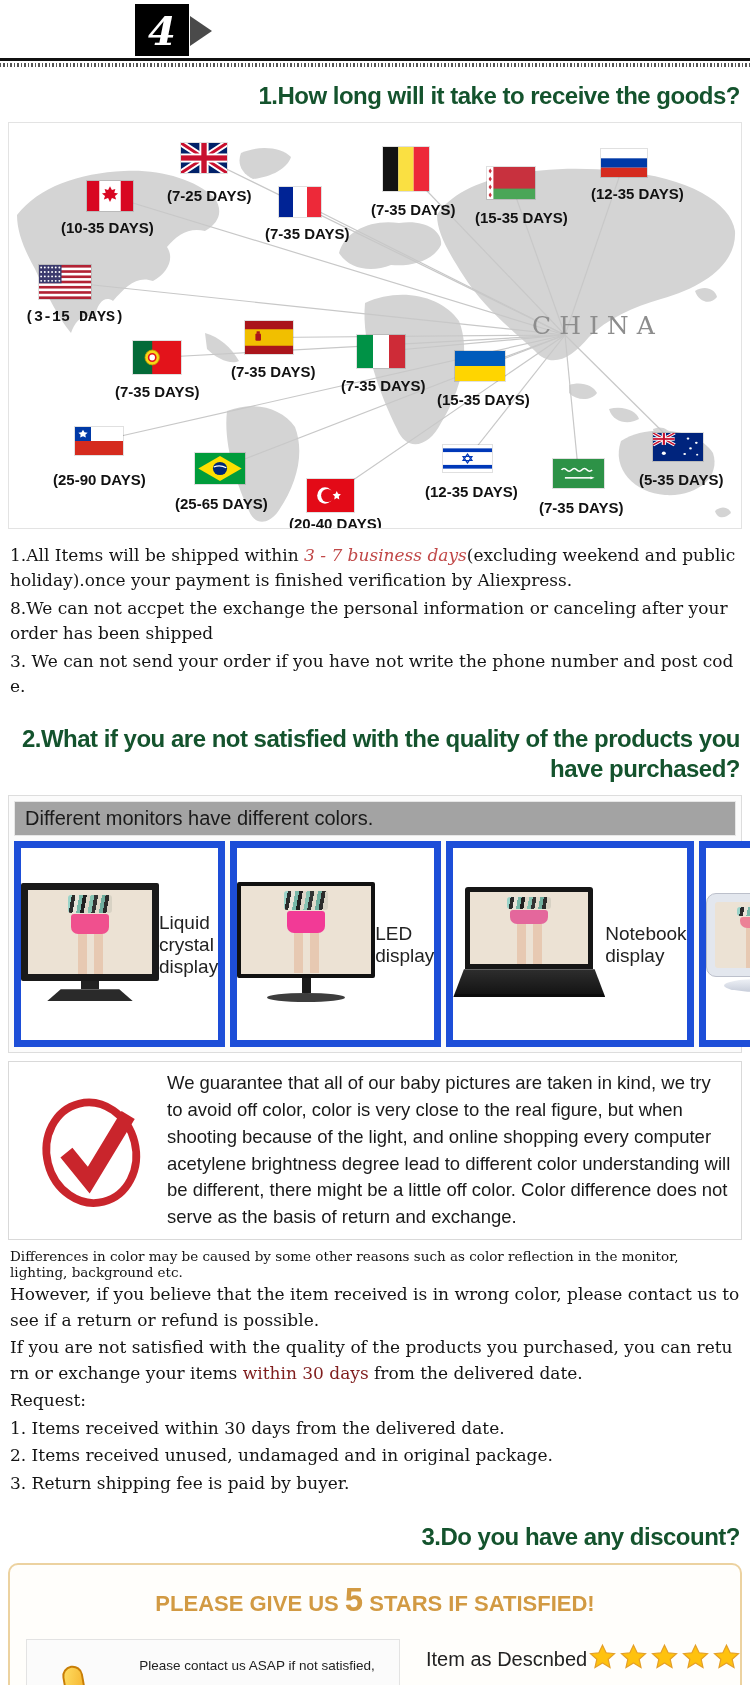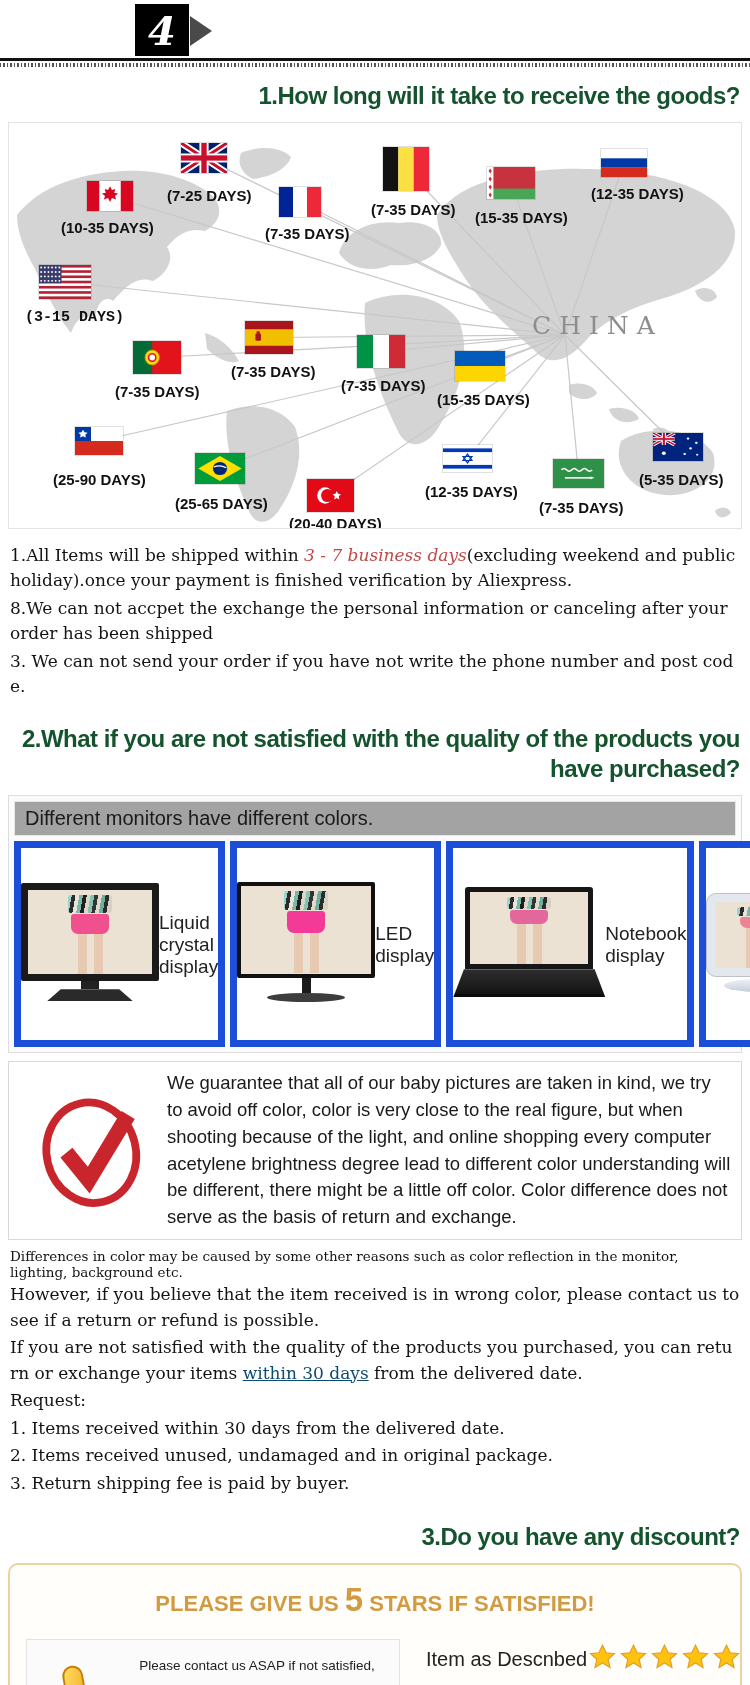--- a/index.html
+++ b/index.html
@@ -17,21 +17,21 @@
   .hdr-dots{height:4px;margin-top:2px;
             background:repeating-linear-gradient(90deg,#555 0 1.5px,transparent 1.5px 3.5px);}
 
   
   .qhead{font-family:"Liberation Sans",sans-serif;font-weight:bold;font-size:24px;
          letter-spacing:-0.5px;margin:14px 10px 10px;line-height:1.28;color:#14532d;text-align:right;}
   .para{font-size:17px;line-height:1.5;margin:2px 10px;word-break:break-all;}
   .para-group{margin:14px 0 6px;}
   .small-note{font-size:13.5px;margin:8px 10px 2px;}
   .red{color:#c14848;font-style:italic;}
-  .redu{color:#0c4a6e;text-decoration:underline;}
+  .redu{color:#7f1d1d;}
 
   
   .map-box{position:relative;margin:2px 8px;height:405px;border:1px solid #e3e3e3;background:#fff;overflow:hidden;}
   .map-svg{position:absolute;left:0;top:0;width:100%;height:100%;}
   .flag{position:absolute;box-shadow:0 0 0 1px rgba(0,0,0,.12);background:#fff;}
   .flag svg{display:block;width:100%;height:100%;}
   .days{position:absolute;font-family:"Liberation Sans",sans-serif;font-weight:bold;font-size:15px;
         color:#111;white-space:nowrap;}
   .china{position:absolute;left:523px;top:188px;font-family:"DejaVu Serif",serif;font-size:25px;
          letter-spacing:8px;color:#8d8d8d;}

